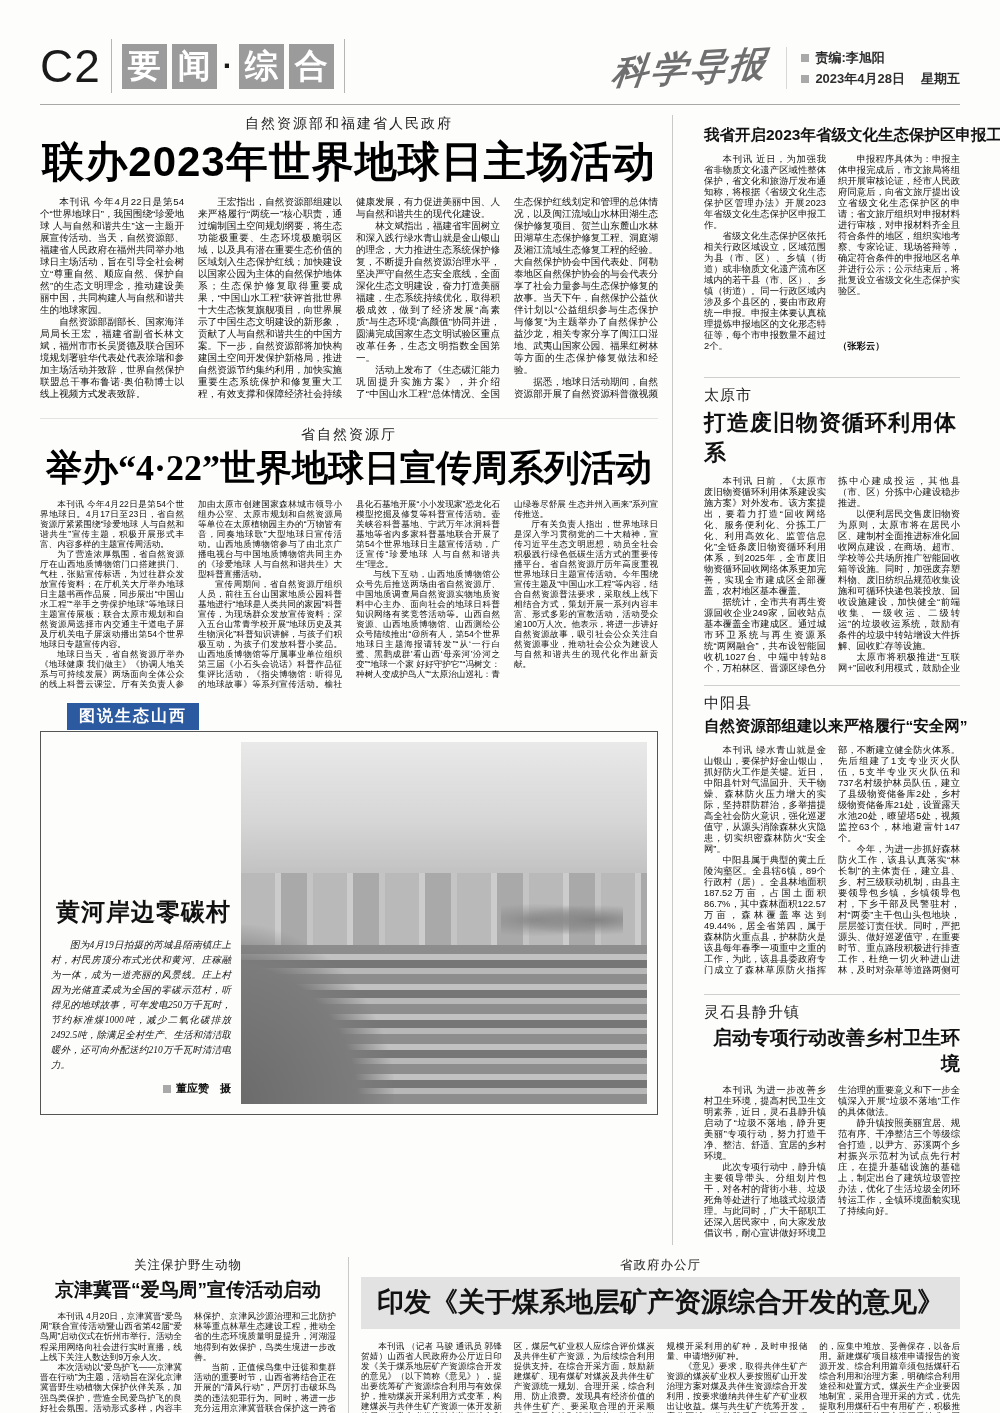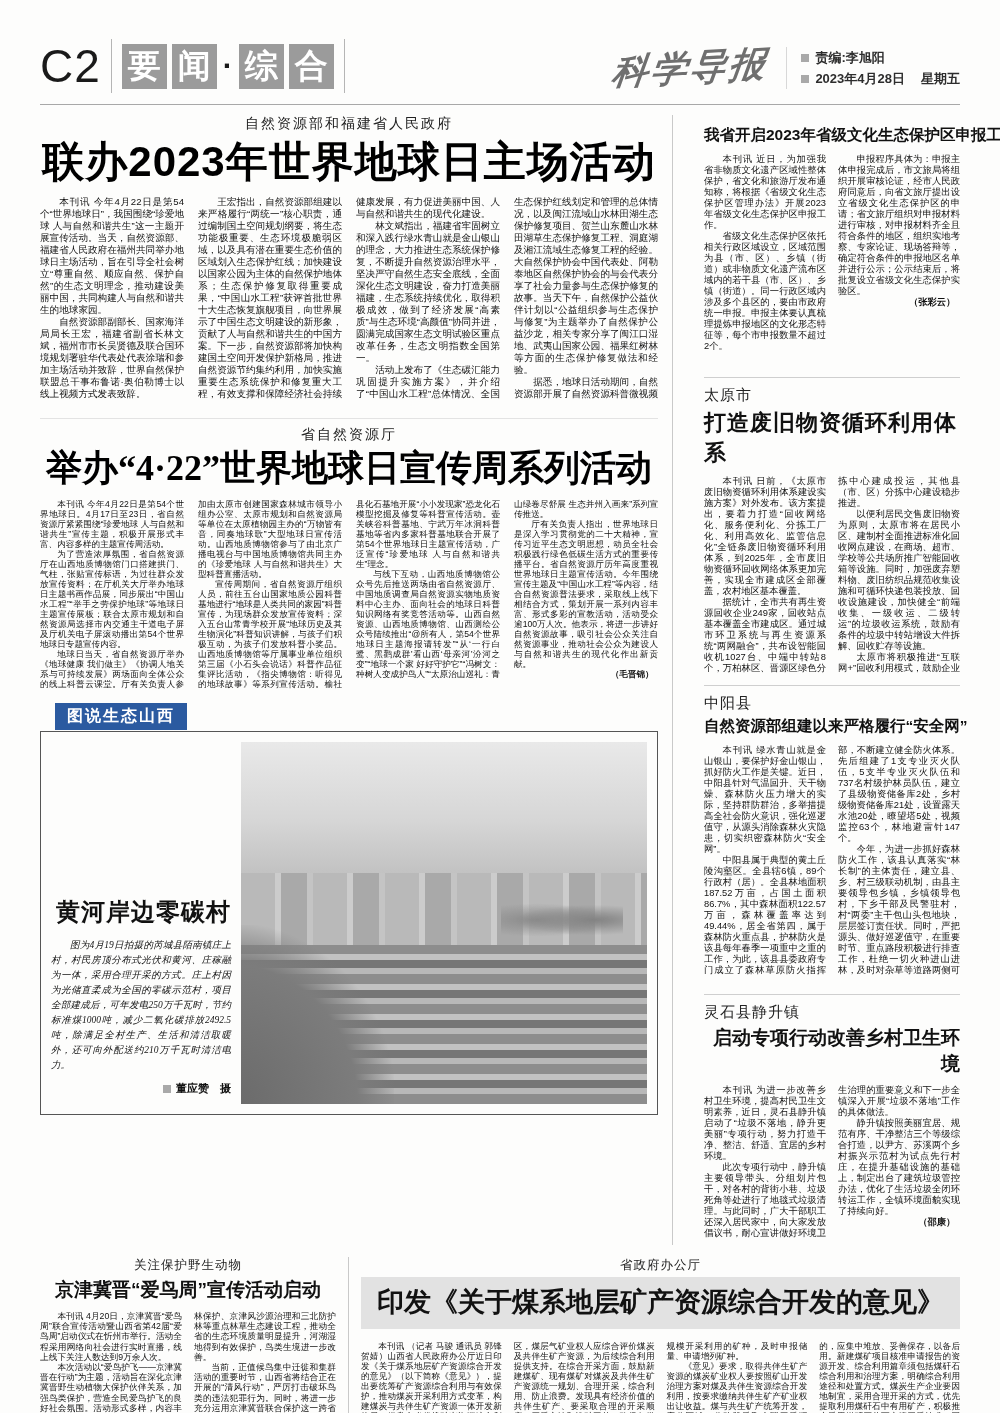--- a/index.html
+++ b/index.html
@@ -29,35 +29,35 @@
   .side-col { width:288px; margin-left:14px; border-left:1px solid #c9c9c9; padding-left:31px; }
   .bottom-grid { display:flex; margin-top:12px; }
   .b-left { width:300px; }
   .b-right { width:620px; margin-left:12px; border-left:1px solid #c9c9c9; padding-left:12px; }
 
   
   .kicker { text-align:center; font-size:14px; color:#222; letter-spacing:2px; }
   .kicker-sm { text-align:center; font-size:12.5px; color:#222; letter-spacing:1px; }
   .body { text-align:justify; column-fill:auto; overflow:hidden; }
   .body p { text-indent:2em; }
-  .byline { text-align:right; font-weight:bold; padding-right:0.5em; }
+  .byline { text-align:left; font-weight:bold; padding-right:0.5em;margin-top:44px; }
 
   
   .a1 h1 { text-align:center; font-size:42px; font-weight:900; letter-spacing:1px; color:#000; margin:5px 0 10px 0; line-height:1.15; }
   .a1 .body { columns:4; column-gap:14px; font-size:9.6px; line-height:12px; height:212px; }
   .a1 .body p { margin-bottom:0; }
 
   
   .a2 { border-top:1px solid #e3e3e3; margin-top:10px; padding-top:7px; }
   .a2 h1 { text-align:center; font-family:"Liberation Serif", serif; font-size:36px; font-weight:900; color:#000; margin:3px 0 9px 0; line-height:1.2; }
   .a2 .body { columns:4; column-gap:14px; font-size:8.6px; line-height:10px; height:194px; }
 
   
   .photo-section { position:relative; margin-top:38px; border:1px solid #555; height:384px; }
-  .photo-tag { position:absolute; top:-29px; left:14px; background:#2b5aa0; color:#fff; font-weight:bold; font-size:16px; letter-spacing:2px; padding:3px 12px; }
+  .photo-tag { position:absolute; top:-29px; left:26px; background:#2b5aa0; color:#fff; font-weight:bold; font-size:16px; letter-spacing:2px; padding:3px 12px; }
   .ps-inner { display:flex; height:100%; padding:10px; gap:10px; }
   .ps-left { width:180px; display:flex; flex-direction:column; justify-content:flex-end; padding-bottom:8px;align-items:flex-end; }
   .ps-left h3 { font-family:"Liberation Serif", serif; font-size:24px; font-weight:900; letter-spacing:1px; margin-bottom:10px; }
   .caption { font-family:"Liberation Serif", serif; font-style:italic; font-size:9.5px; line-height:15px; text-align:justify; text-indent:2em; }
   .credit { display:flex; align-items:center; justify-content:flex-end; gap:5px; font-size:11px; font-weight:bold; margin-top:8px; }
   .photo { flex:1; position:relative; overflow:hidden; background:linear-gradient(180deg,#e6e6e6 0%,#d9d9d9 14%,#cfcfcf 26%,#c6c6c6 36%,#bdbdbd 44%,#a9a9a9 55%,#9b9b9b 100%); }
   .ph-river { position:absolute; left:0; top:0; right:0; height:36%; background:linear-gradient(180deg,#e9e9e9 0%,#d6d6d6 60%,#c2c2c2 100%); }
   .ph-fields { position:absolute; left:0; top:36%; right:0; height:20%; background:repeating-linear-gradient(90deg,#b9b9b9 0 34px,#cccccc 34px 40px,#a9a9a9 40px 66px,#c4c4c4 66px 72px); }
   .ph-village { position:absolute; left:0; top:56%; right:0; bottom:0; background:repeating-linear-gradient(0deg,#8d8d8d 0 10px,#b8b8b8 10px 16px,#767676 16px 24px,#c2c2c2 24px 30px), repeating-linear-gradient(90deg,rgba(60,60,60,.25) 0 26px,rgba(255,255,255,.18) 26px 34px); }
   .ph-hill { position:absolute; left:-30px; bottom:-20px; width:45%; height:55%; background:radial-gradient(ellipse at 10% 90%,#6a6a6a 0%,#7c7c7c 55%,transparent 72%); }
@@ -154,21 +154,21 @@
             </div>
           <div class="byline">（毛晋锦）</div>
         </div>
       </article>
 
       <section class="photo-section">
         <div class="photo-tag">图说生态山西</div>
         <div class="ps-inner">
           <div class="ps-left">
             <h3>黄河岸边零碳村</h3>
-            <p class="caption">图为4月19日拍摄的芮城县陌南镇庄上村，村民房顶分布式光伏和黄河、庄稼融为一体，采用合理开采的方式。庄上村因为光储直柔成为全国的零碳示范村，项目全部建成后，可年发电250万千瓦时，节约标准煤1000吨，减少二氧化碳排放2492.5吨，除满足全村生产、生活和清洁取暖外，还可向外配送约210万千瓦时清洁电力。</p>
+            <p class="caption">图为4月19日拍摄的芮城县陌南镇庄上村，村民房顶分布式光伏和黄河、庄稼融为一体，成为一道亮丽的风景线。庄上村因为光储直柔成为全国的零碳示范村，听得见的地球故事，可年发电250万千瓦时，节约标准煤1000吨，减少二氧化碳排放2492.5吨，除满足全村生产、生活和清洁取暖外，还可向外配送约210万千瓦时清洁电力。</p>
             <div class="credit">
               <span class="sq"></span>
               <span>董应赞　摄</span>
             </div>
           </div>
           <div class="photo">
             <div class="ph-river"></div>
             <div class="ph-fields"></div>
             <div class="ph-village"></div>
             <div class="ph-trees"></div>

